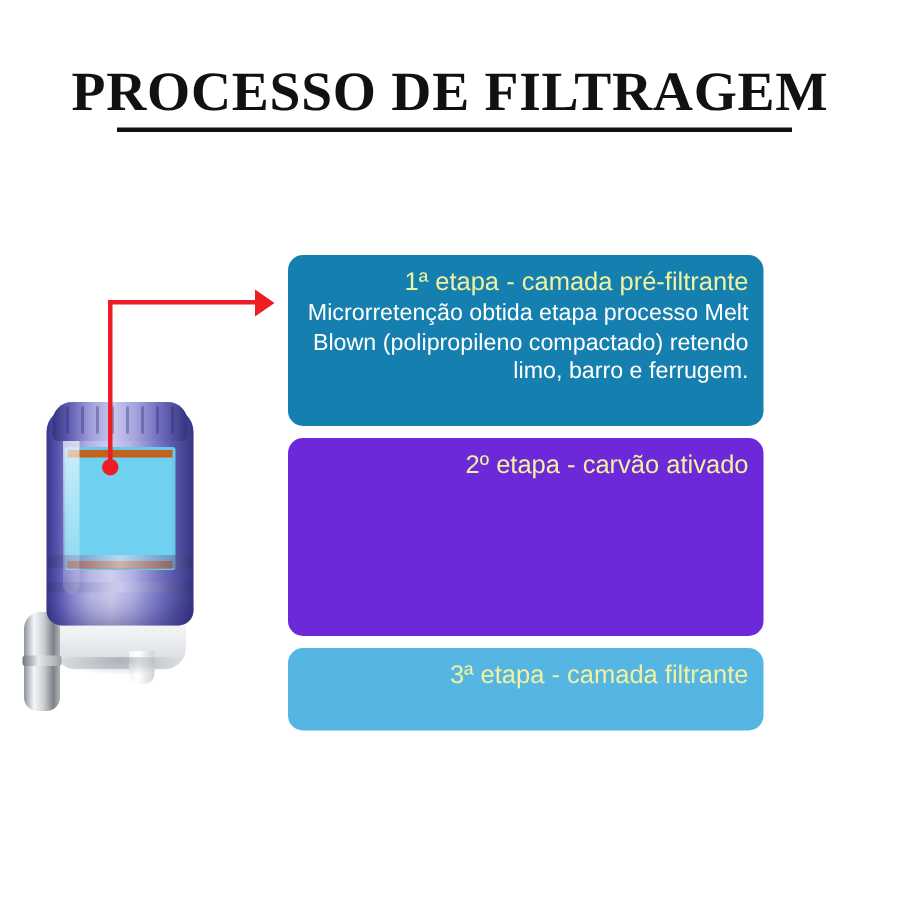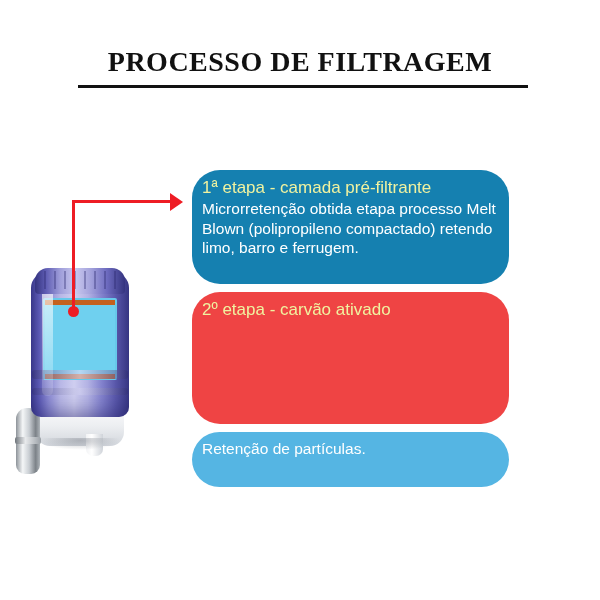--- a/index.html
+++ b/index.html
@@ -19,21 +19,21 @@
   #title-area {
     position: absolute;
     left: 0;
     top: 44px;
     width: 600px;
     text-align: center;
   }
   #page-title {
     font-family: "Liberation Serif", serif;
     font-weight: bold;
-    font-size: 28px;
+    font-size: 37px;
     letter-spacing: 0.5px;
     color: #111111;
     line-height: 36px;
     white-space: nowrap;
   }
   #title-underline {
     position: absolute;
     left: 78px;
     top: 41px;
     width: 450px;
@@ -216,24 +216,24 @@
     width: 11px; height: 11px;
     border-radius: 50%;
     background: #ee1c24;
   }
 
   
   .step-box {
     position: absolute;
     left: 192px;
     width: 317px;
-    border-radius: 28px;
+    border-radius: 10px;
     box-sizing: border-box;
     padding: 7px 10px 9px 10px;
-    text-align: left;
+    text-align: right;
   }
   .step-heading {
     color: #f0f2a0;
     font-size: 17px;
     line-height: 22px;
     white-space: nowrap;
   }
   .step-body {
     color: #ffffff;
     font-size: 15.5px;
@@ -304,19 +304,19 @@
 <div id="pointer-dot" style="background: rgb(238, 28, 36);"></div>
 <div id="pointer-line-vertical" style="background: rgb(238, 28, 36);"></div>
 <div id="pointer-line-horizontal" style="background: rgb(238, 28, 36);"></div>
 <div id="pointer-arrowhead" style="border-left-color: rgb(238, 28, 36);"></div>
 
 <div class="step-box" id="step-box-1" style="background: rgb(21, 128, 176);">
   <div class="step-heading" style="color: rgb(240, 242, 160);">1ª etapa - camada pré-filtrante</div>
   <div class="step-body" style="color: rgb(255, 255, 255);">Microrretenção obtida etapa processo Melt Blown (polipropileno compactado) retendo limo, barro e ferrugem.</div>
 </div>
 
-<div class="step-box" id="step-box-2" style="background: #ef4444;">
+<div class="step-box" id="step-box-2" style="background: #6d28d9;">
   <div class="step-heading" style="color: rgb(240, 242, 160);">2º etapa - carvão ativado</div>
 </div>
 
 <div class="step-box" id="step-box-3" style="background: rgb(85, 181, 227);">
-  <div class="step-body" style="color: rgb(255, 255, 255);">Retenção de partículas.</div>
+  <div class="step-heading" style="color: rgb(240, 242, 160);">3ª etapa  - camada filtrante</div>
 </div>
 
 </body></html>

